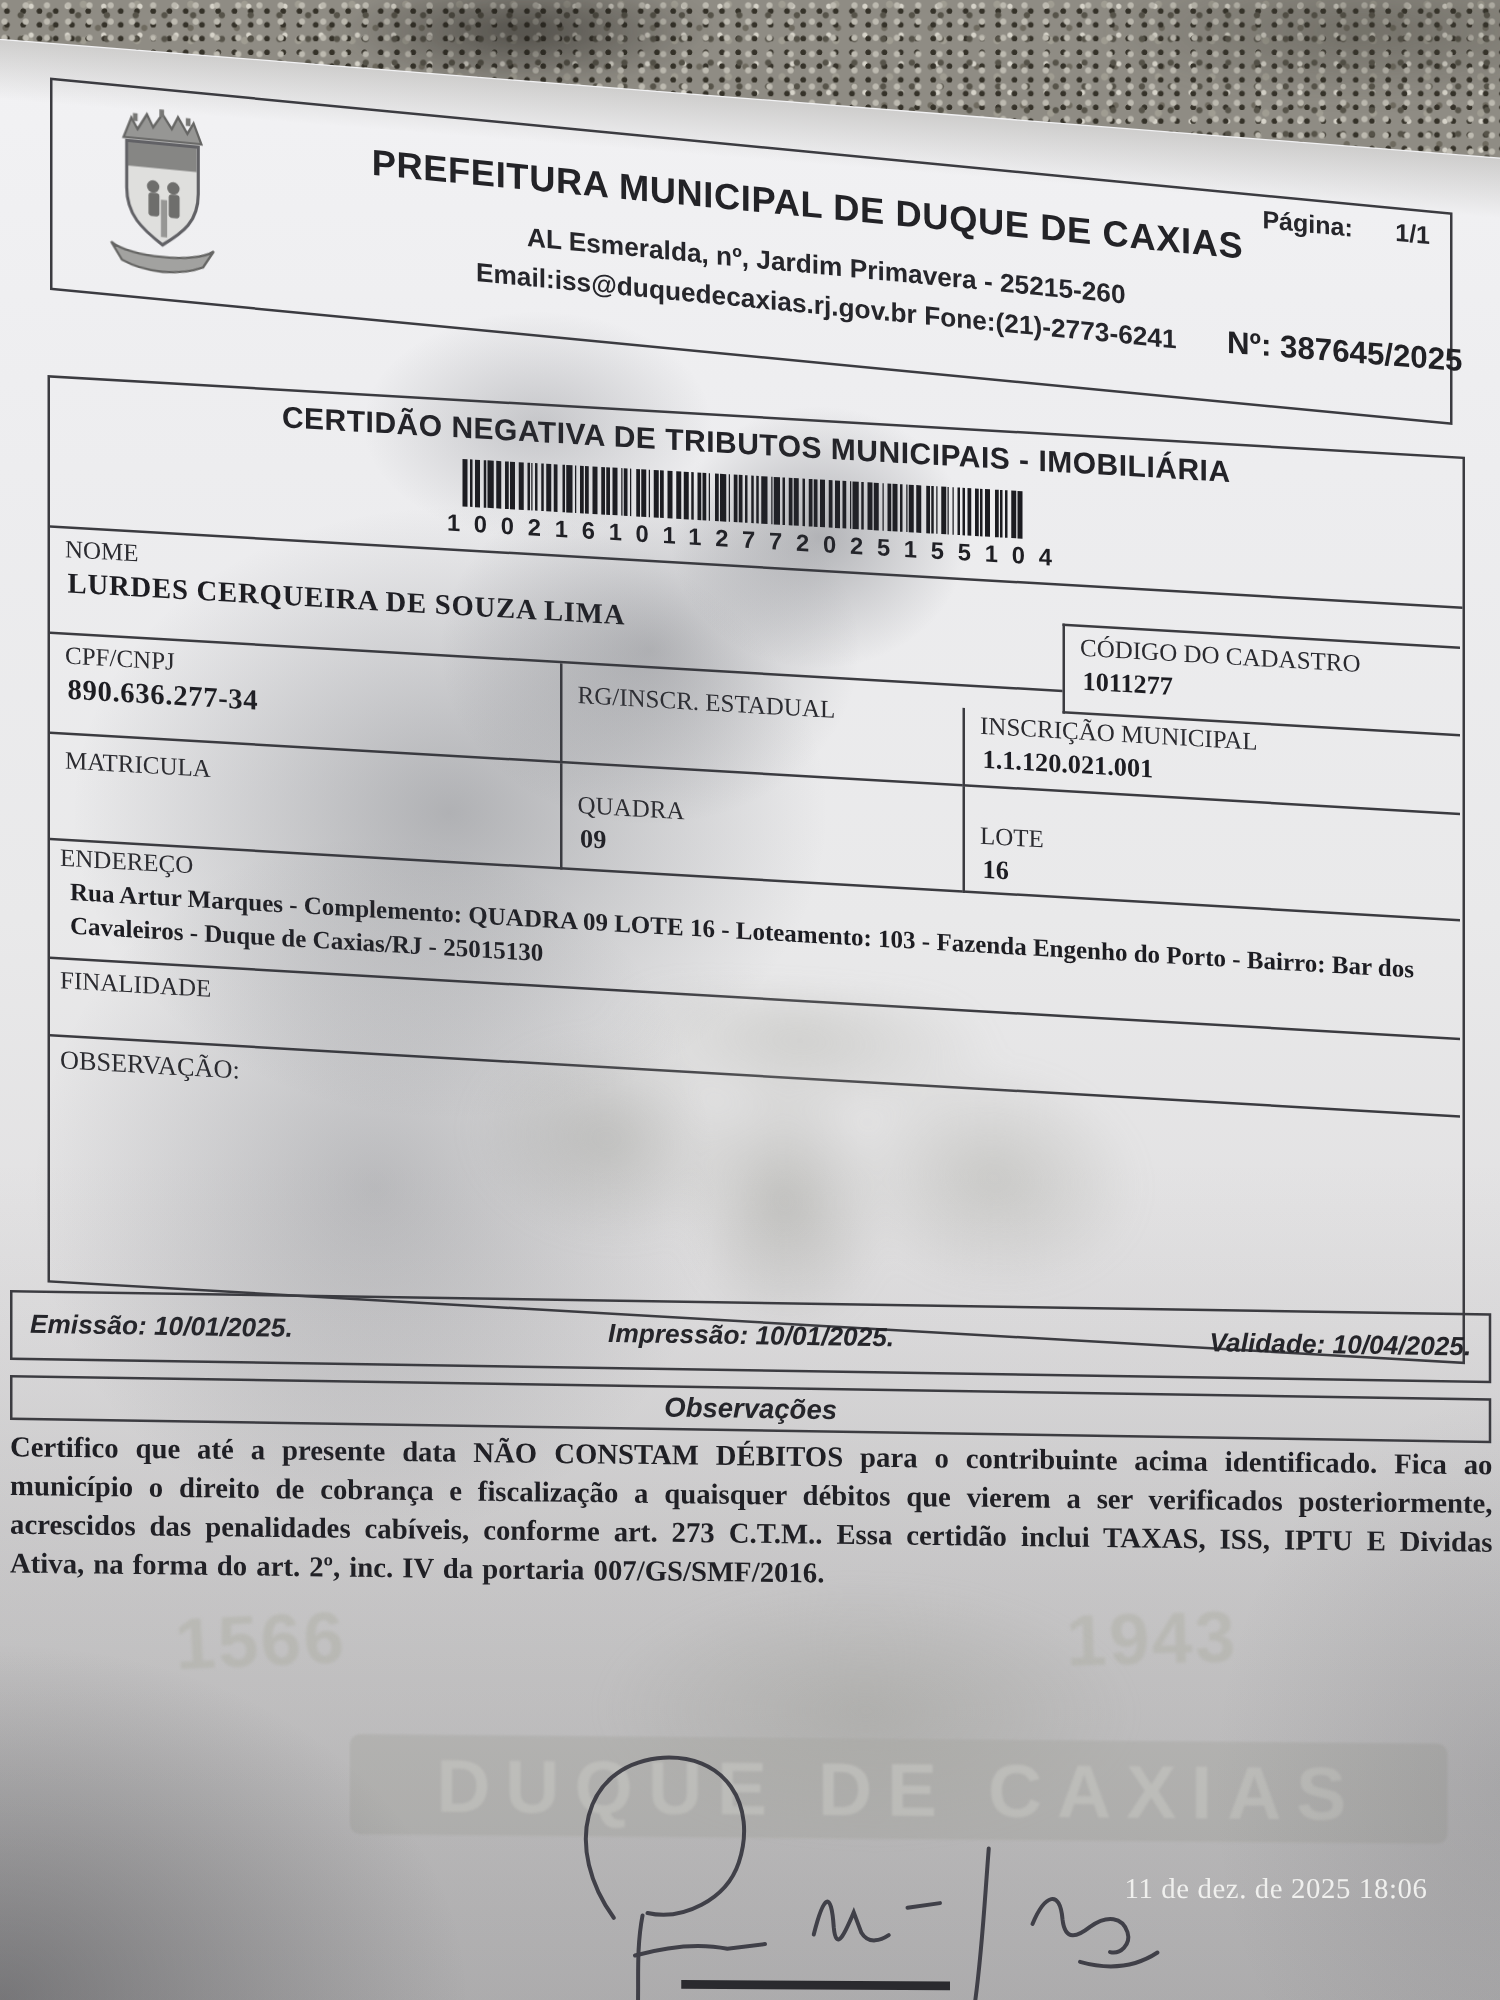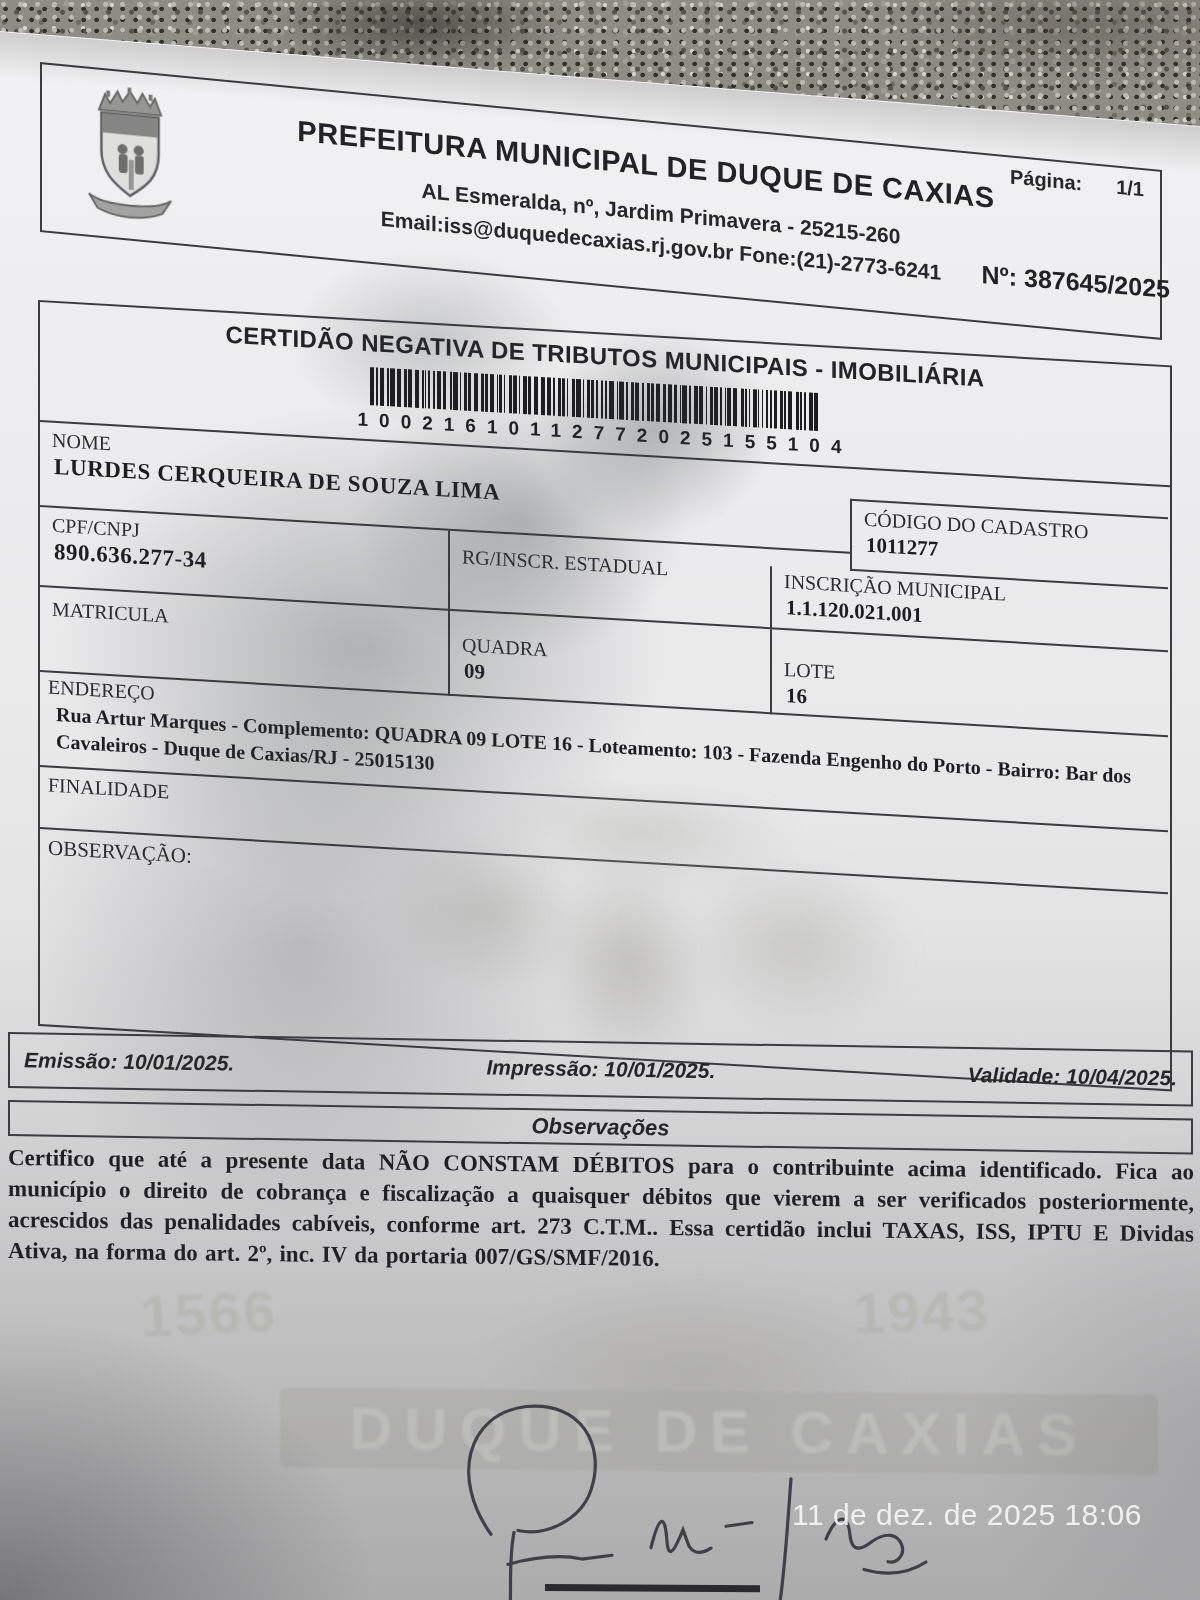--- a/index.html
+++ b/index.html
@@ -121,21 +121,21 @@
     background:
       radial-gradient(ellipse 170px 150px at 655px 430px, rgba(54,57,64,.32), rgba(54,57,64,0) 70%),
       radial-gradient(ellipse 240px 200px at 520px 520px, rgba(54,57,64,.28), rgba(54,57,64,0) 70%),
       radial-gradient(ellipse 200px 130px at 430px 340px, rgba(54,57,64,.22), rgba(54,57,64,0) 70%),
       radial-gradient(ellipse 420px 340px at 360px 650px, rgba(54,57,64,.32), rgba(54,57,64,0) 72%),
       radial-gradient(ellipse 380px 390px at 300px 950px, rgba(54,57,64,.24), rgba(54,57,64,0) 72%),
       radial-gradient(ellipse 500px 380px at 0px 1600px, rgba(38,38,42,.4), rgba(38,38,42,0) 75%),
       radial-gradient(ellipse 320px 420px at 1210px 1430px, rgba(70,70,76,.16), rgba(70,70,76,0) 75%),
       linear-gradient(180deg, rgba(0,0,0,0) 58%, rgba(70,70,75,.12) 80%, rgba(58,58,64,.2) 100%);}
   .timestamp{position:absolute;right:58px;top:1498px;z-index:90;
-    font-size:30px;color:#f4f4f2;letter-spacing:.5px;opacity:.95;}
+    font-size:23px;color:#f4f4f2;letter-spacing:.5px;opacity:.95;font-family:Liberation Serif, serif;}
 </style>
 </head>
 <body>
 
 <div class="granite-dark"></div>
 <div class="granite-dark2"></div>
 
 <div class="paper">
   <div class="fold"></div>
 

